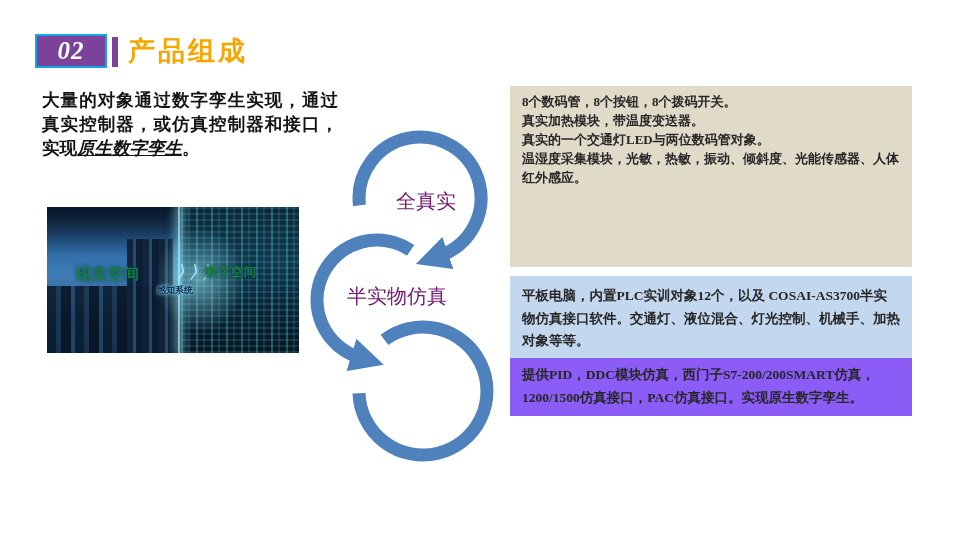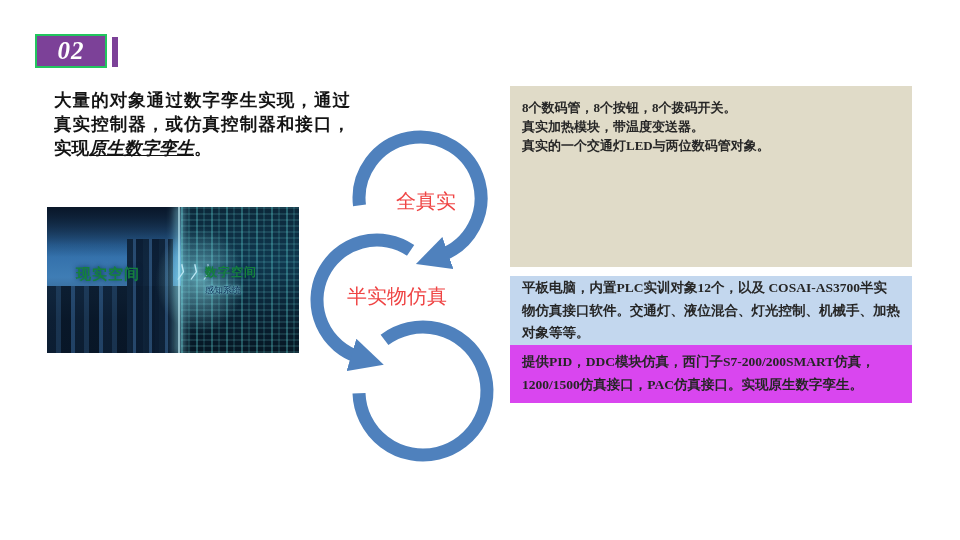--- a/index.html
+++ b/index.html
@@ -1,30 +1,30 @@
 <!DOCTYPE html>
 <html><head>
 <meta charset="utf-8">
 <style>
   html,body{margin:0;padding:0;background:#888;}
   .slide{position:relative;width:960px;height:540px;background:#ffffff;overflow:hidden;
          font-family:"Liberation Sans",sans-serif;margin:0 auto;}
 
   
   .num-box{position:absolute;left:35px;top:34px;width:72px;height:34px;background:#7C4198;
-           border:2px solid #22c55e;box-sizing:border-box;display:flex;align-items:center;justify-content:center;}
+           border:2px solid #0ea5e9;box-sizing:border-box;display:flex;align-items:center;justify-content:center;}
   .num-box span{font-family:"Liberation Serif",serif;font-style:italic;font-weight:bold;
                 font-size:25px;color:#ffffff;letter-spacing:1px;}
   .hdr-bar{position:absolute;left:112px;top:37px;width:6px;height:30px;background:#7C4198;}
   .page-title{position:absolute;left:128px;top:33px;font-size:27px;font-weight:bold;
               color:#F7A600;letter-spacing:3px;}
 
   
   .intro{position:absolute;left:42px;top:88px;width:296px;font-size:17.5px;font-weight:bold;
-         color:#141414;line-height:24px;text-align:justify;margin-left:12px;}
+         color:#141414;line-height:24px;text-align:justify;}
   .intro .emph{font-style:italic;text-decoration:underline;}
 
   
   .photo{position:absolute;left:47px;top:207px;width:252px;height:146px;overflow:hidden;}
   .photo .half-real{position:absolute;left:0;top:0;width:53%;height:100%;
       background:linear-gradient(180deg,#16324F 0%,#2E6BA6 26%,#3F7DB5 48%,#35658F 62%,#12263C 78%,#0A1727 100%);}
   .photo .clouds{position:absolute;left:0;top:0;width:100%;height:34%;
       background:linear-gradient(180deg,rgba(8,20,38,.9),rgba(8,20,38,0));}
   .photo .skyline{position:absolute;left:0;bottom:0;width:100%;height:46%;opacity:.92;
       background:repeating-linear-gradient(90deg,#0C1E33 0 9px,#1A3552 9px 14px,#081627 14px 24px,#23456A 24px 28px);}
@@ -37,47 +37,48 @@
                  repeating-linear-gradient(0deg,rgba(130,240,240,.13) 0 2px,rgba(0,0,0,0) 2px 6px);}
   .photo .glow{position:absolute;left:-26px;top:14%;width:90px;height:72%;
       background:radial-gradient(ellipse at center,rgba(150,235,245,.55),rgba(150,235,245,0) 70%);}
   .photo .split{position:absolute;left:52%;top:0;width:2px;height:100%;background:rgba(190,240,250,.75);
       box-shadow:0 0 8px 3px rgba(140,225,240,.6);}
   .ph-label{position:absolute;color:#15803d;font-weight:bold;text-shadow:0 0 5px rgba(0,40,80,.9);}
   .lbl-real{left:29px;top:58px;font-size:15px;letter-spacing:1px;}
   .lbl-digital{left:158px;top:57px;font-size:12px;letter-spacing:1px;}
   .chevrons{position:absolute;left:129px;top:54px;font-size:17px;font-weight:bold;font-style:italic;
             color:#BFE8F5;letter-spacing:-4px;text-shadow:0 0 4px rgba(120,220,240,.9);}
-  .lbl-sense{position:absolute;left:110px;top:77px;font-size:9px;font-weight:normal;color:#0A2A50;
-             text-shadow:0 0 4px #7FD4E8,0 0 2px #9FE4F2;margin-left:48px;}
+  .lbl-sense{position:absolute;left:110px;top:77px;font-size:9px;font-weight:bold;color:#0A2A50;
+             text-shadow:0 0 4px #7FD4E8,0 0 2px #9FE4F2;}
 
   
   .cycle-svg{position:absolute;left:300px;top:120px;overflow:visible;}
-  .cycle-label{position:absolute;font-family:Liberation Sans, sans-serif;color:#ef4444;
+  .cycle-label{position:absolute;font-family:Liberation Sans, sans-serif;color:#701a75;
                font-size:20px;text-align:center;}
   .cl-top{left:383px;top:188px;width:86px;}
   .cl-mid{left:333px;top:283px;width:114px;text-align:right;}
   .cl-bot{left:369px;top:379px;width:102px;}
 
   
   .ibox{position:absolute;left:510px;width:402px;box-sizing:border-box;
         font-family:"Liberation Serif",serif;font-weight:bold;color:#262626;}
-  .ibox-1{top:86px;height:181px;background:#E0DBC8;padding:12px 12px;font-size:13px;line-height:19px;}
-  .ibox-2{top:276px;height:89px;background:#C3D7EE;padding:1px 12px;font-size:13.5px;line-height:22.5px;}
-  .ibox-3{top:345px;height:58px;background:#d946ef;padding:6px 12px;font-size:13.5px;line-height:22.5px;}
+  .ibox-1{top:86px;height:181px;background:#E0DBC8;padding:6px 12px;font-size:13px;line-height:19px;}
+  .ibox-2{top:276px;height:89px;background:#C3D7EE;padding:9px 12px;font-size:13.5px;line-height:22.5px;}
+  .ibox-3{top:358px;height:58px;background:#8b5cf6;padding:6px 12px;font-size:13.5px;line-height:22.5px;}
 </style>
 </head>
 <body>
 
 <div class="slide">
 
   <div class="num-box">
     <span>02</span>
   </div>
   <div class="hdr-bar"></div>
+  <div class="page-title">产品组成</div>
 
   <div class="intro"><span>大量的对象通过数字孪生实现，通过真实控制器，或仿真控制器和接口，实现</span><span class="emph">原生数字孪生</span><span>。</span></div>
 
   <div class="photo">
     <div class="half-real">
       <div class="clouds"></div>
       <div class="skyline"></div>
       <div class="towers"></div>
     </div>
     <div class="half-digital">
@@ -101,20 +102,21 @@
     <path d="M 110.6 130.3 A 60 60 0 1 0 59.5 237.4" fill="none" stroke="#4F81BD" stroke-width="13" marker-end="url(#arrow)"></path>
     <path d="M 84.5 219.9 A 64 64 0 1 1 59 273.2" fill="none" stroke="#4F81BD" stroke-width="13"></path>
   </svg>
   <div class="cycle-label cl-top">全真实</div>
   <div class="cycle-label cl-mid">半实物仿真</div>
 
   <div class="ibox ibox-1">
     <div>8个数码管，8个按钮，8个拨码开关。</div>
     <div>真实加热模块，带温度变送器。</div>
     <div>真实的一个交通灯LED与两位数码管对象。</div>
+    <div>温湿度采集模块，光敏，热敏，振动、倾斜度、光能传感器、人体红外感应。</div>
   </div>
   <div class="ibox ibox-2">
     <div>平板电脑，内置PLC实训对象12个，以及 COSAI-AS3700半实物仿真接口软件。交通灯、液位混合、灯光控制、机械手、加热对象等等。</div>
   </div>
   <div class="ibox ibox-3">
     <div>提供PID，DDC模块仿真，西门子S7-200/200SMART仿真，1200/1500仿真接口，PAC仿真接口。实现原生数字孪生。</div>
   </div>
 
 </div>
 

